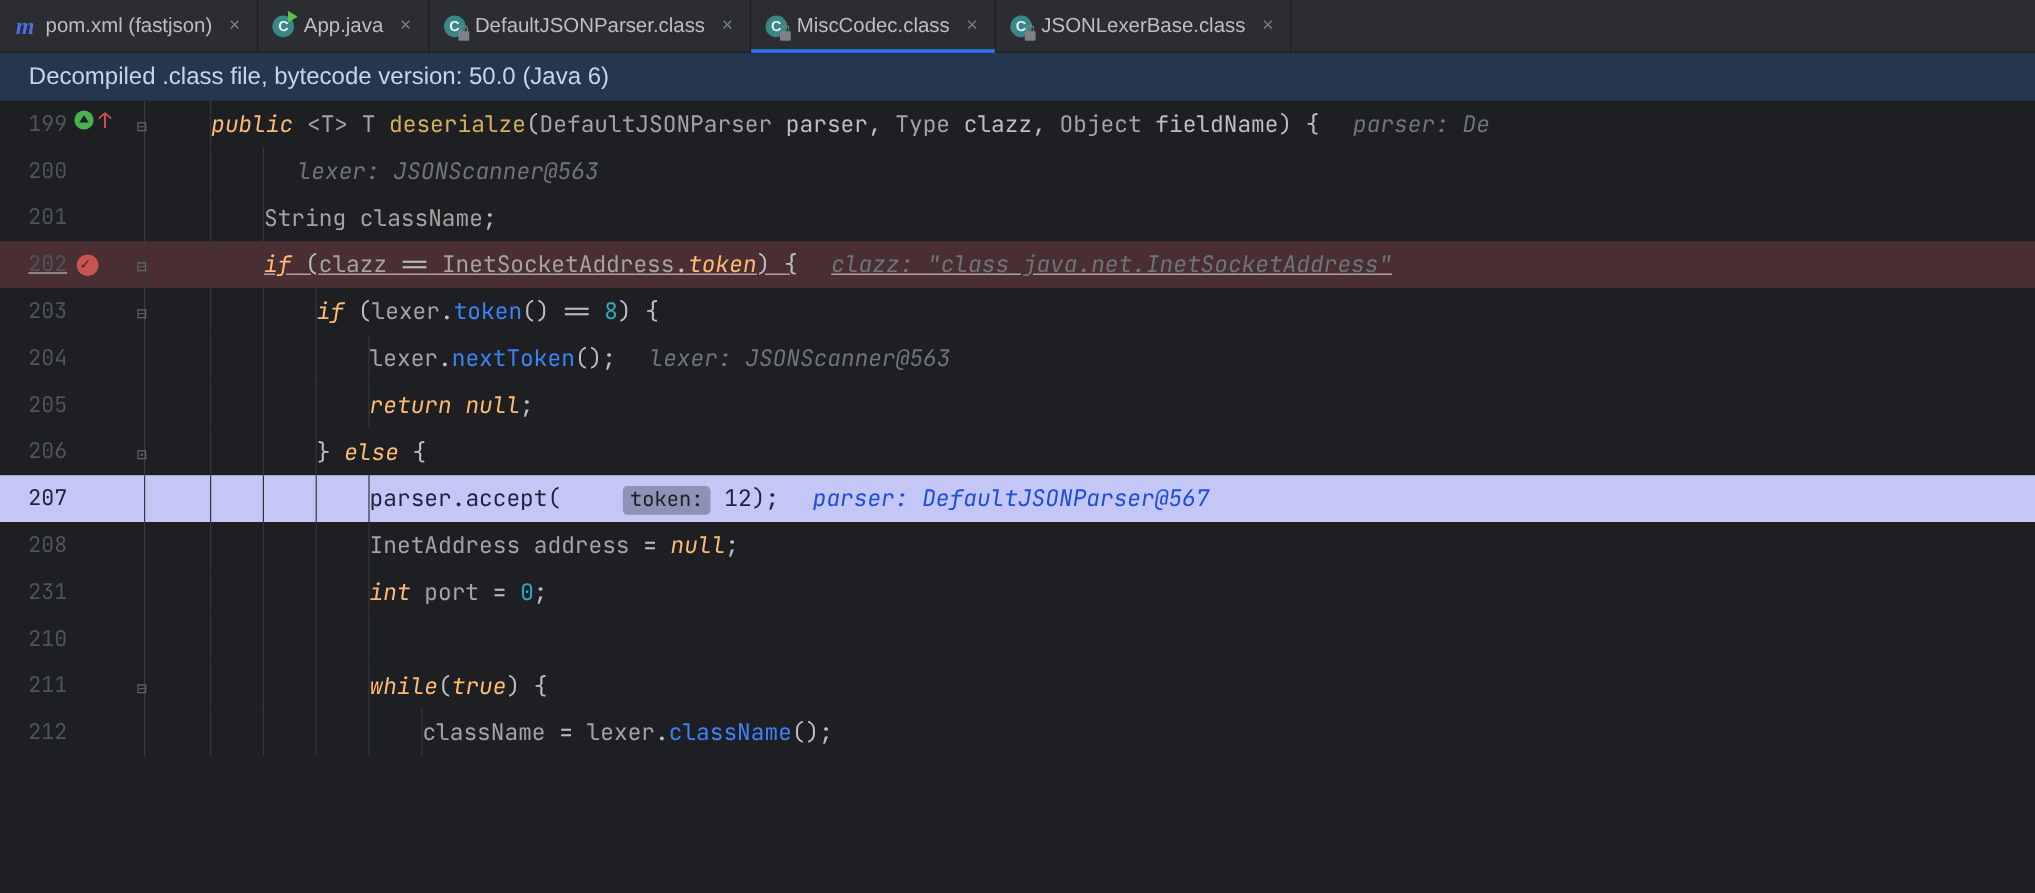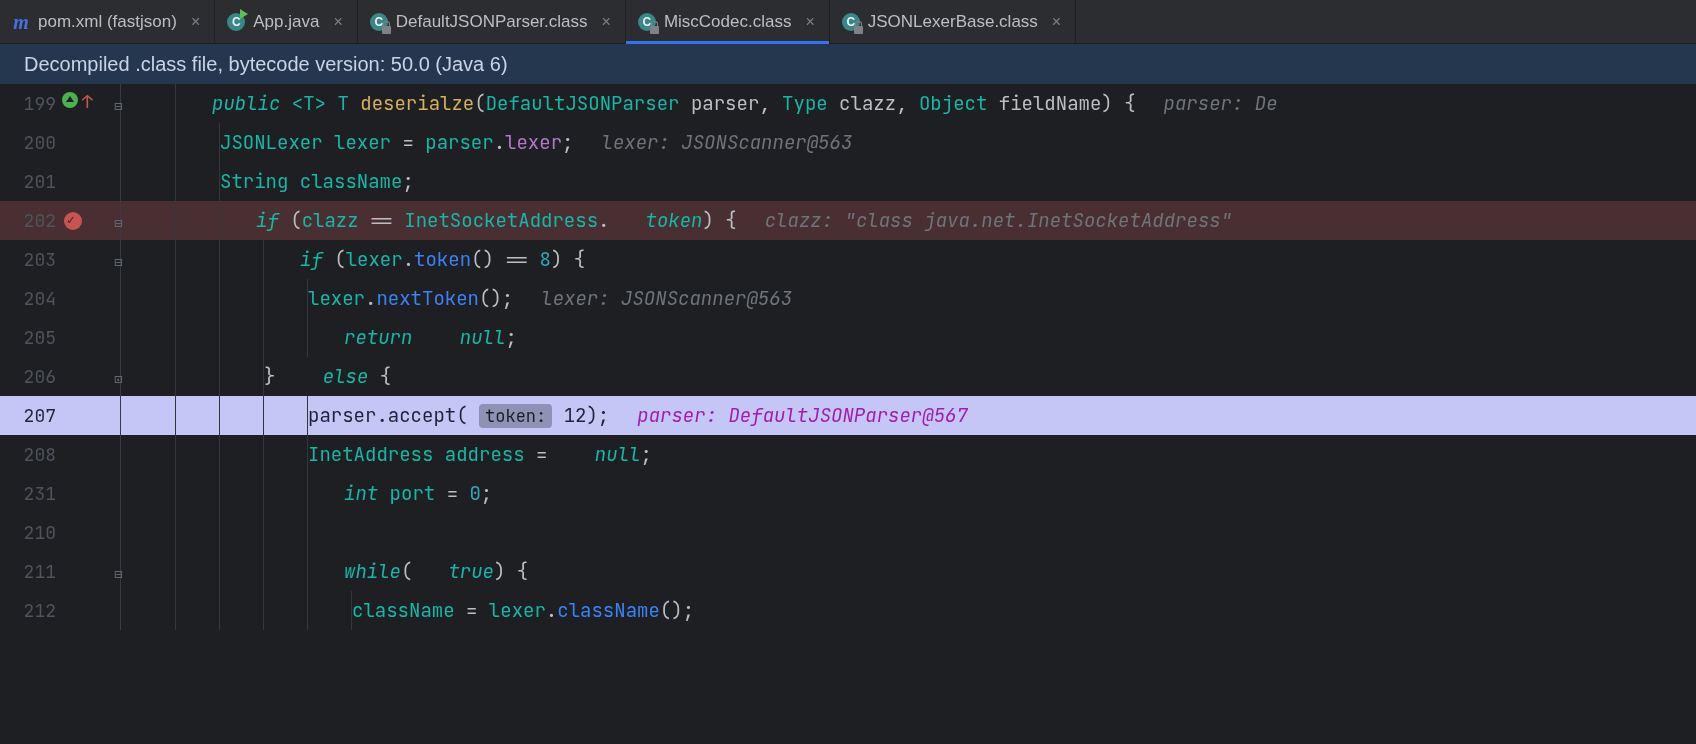--- a/index.html
+++ b/index.html
@@ -70,26 +70,26 @@
     background: #1e1f22;
     height: calc(744px - 44px - 40px);
     overflow: hidden;
   }
   .line {
     display: flex;
     height: 39px;
     align-items: center;
     position: relative;
   }
-  .line.bp       { background: #4a2f32; }
+  .line.bp       { background: #4a2f32; text-decoration: underline; }
   .line.current  { background: #c4c6f5; }
   .line.current .code, .line.current .hint { color:#1f223a; }
-  .line.current .hint { color:#a21caf; font-style:italic;}
+  .line.current .hint { color:#1d4ed8; font-style:italic;}
   .line.current .gutter-num { color:#1f223a;}
-  .line.current .chip { background:#8d93b5; color:#1e1f22;}
+  .line.current .chip { background:#8d93b5; color:#1e1f22;margin-left:40px;}
   .gutter-num {
     width: 60px;
     text-align: right;
     color: #4f535b;
     font-size: 18px;
     padding-right: 4px;
     flex: 0 0 60px;
     background:#1e1f22;
   }
   .line.bp .gutter-num,
@@ -119,24 +119,24 @@
   .override::after{content:"";position:absolute;left:4px;top:4px;width:0;height:0;border-left:4px solid transparent;border-right:4px solid transparent;border-bottom:6px solid #1e1f22;}
   .up-arrow{position:absolute;left:22px;top:6px;color:#c75450;font-size:18px;font-weight:bold;}
   .bp-dot{position:absolute;left:4px;top:50%;transform:translateY(-50%);width:18px;height:18px;border-radius:50%;background:#c75450;}
   .bp-dot::after{content:"✓";position:absolute;left:3px;top:-1px;color:#3d1f21;font-size:13px;font-weight:bold;}
 
   .indent {
     width:44px; flex:0 0 auto; height:100%;
     border-right:1px solid #33363c;
   }
   .code { white-space: pre; padding-left: 0; }           
-  .kw-i { color:#14b8a6; font-style:italic;margin-left:36px; }
+  .kw-i { color:#fdba74; font-style:italic; }
   .method{ color:#3b82f6; }
   .methodY{ color:#d4b05b;}
-  .ident{ color:#14b8a6; }
+  .ident{ color:#a3a3a3; }
   .paramN{ color:#bcbec4;}
   .field{ color:#b377c9; }
   .num  { color:#2aacb8; }
   .op   { color:#bcbec4; }
   .hint { color:#6f737a; font-style:italic; padding-left:28px;}
   .chip { background:#3d4047;color:#a7adb5;padding:1px 6px;border-radius:4px;font-style:normal;font-size:17px;}
 
 </style>
 </head>
 <body>
@@ -198,21 +198,20 @@
     <div class="code"><span class="kw-i">public</span> <span class="ident">&lt;T&gt; T</span> <span class="methodY">deserialze</span><span class="op">(</span><span class="ident">DefaultJSONParser</span> <span class="paramN">parser</span><span class="op">, </span><span class="ident">Type</span> <span class="paramN">clazz</span><span class="op">, </span><span class="ident">Object</span> <span class="paramN">fieldName</span><span class="op">) {</span></div>
     <div class="hint">parser: De</div>
   </div>
 
   <div class="line">
     <div class="gutter-num">200</div>
     <div class="gutter-icons"></div>
     <div class="fold-col"></div>
     <div class="indent"></div>
       <div class="indent"></div>
-    <div class="code"><span class="ident">JSONLexer</span> <span class="ident">lexer</span> <span class="op">= </span><span class="ident">parser</span><span class="op">.</span><span class="field">lexer</span><span class="op">;</span></div>
     <div class="hint">lexer: JSONScanner@563</div>
   </div>
 
   <div class="line">
     <div class="gutter-num">201</div>
     <div class="gutter-icons"></div>
     <div class="fold-col"></div>
     <div class="indent"></div>
       <div class="indent"></div>
     <div class="code"><span class="ident">String</span> <span class="ident">className</span><span class="op">;</span></div>

